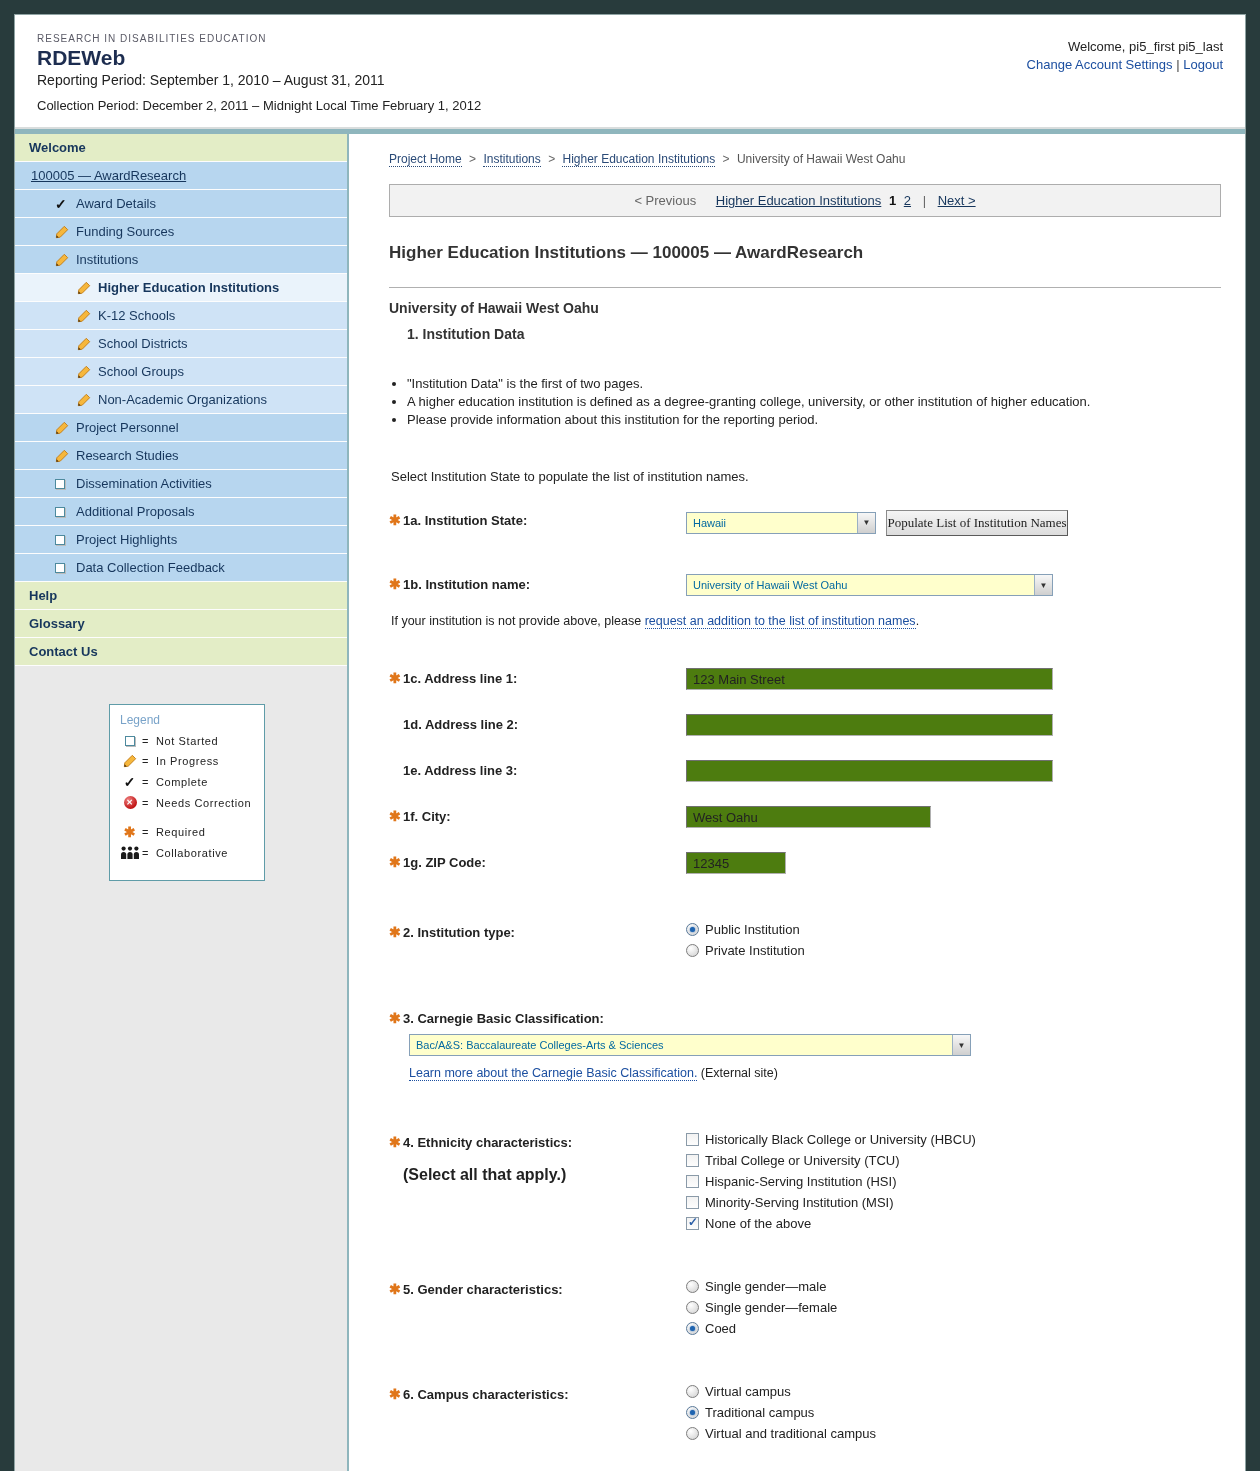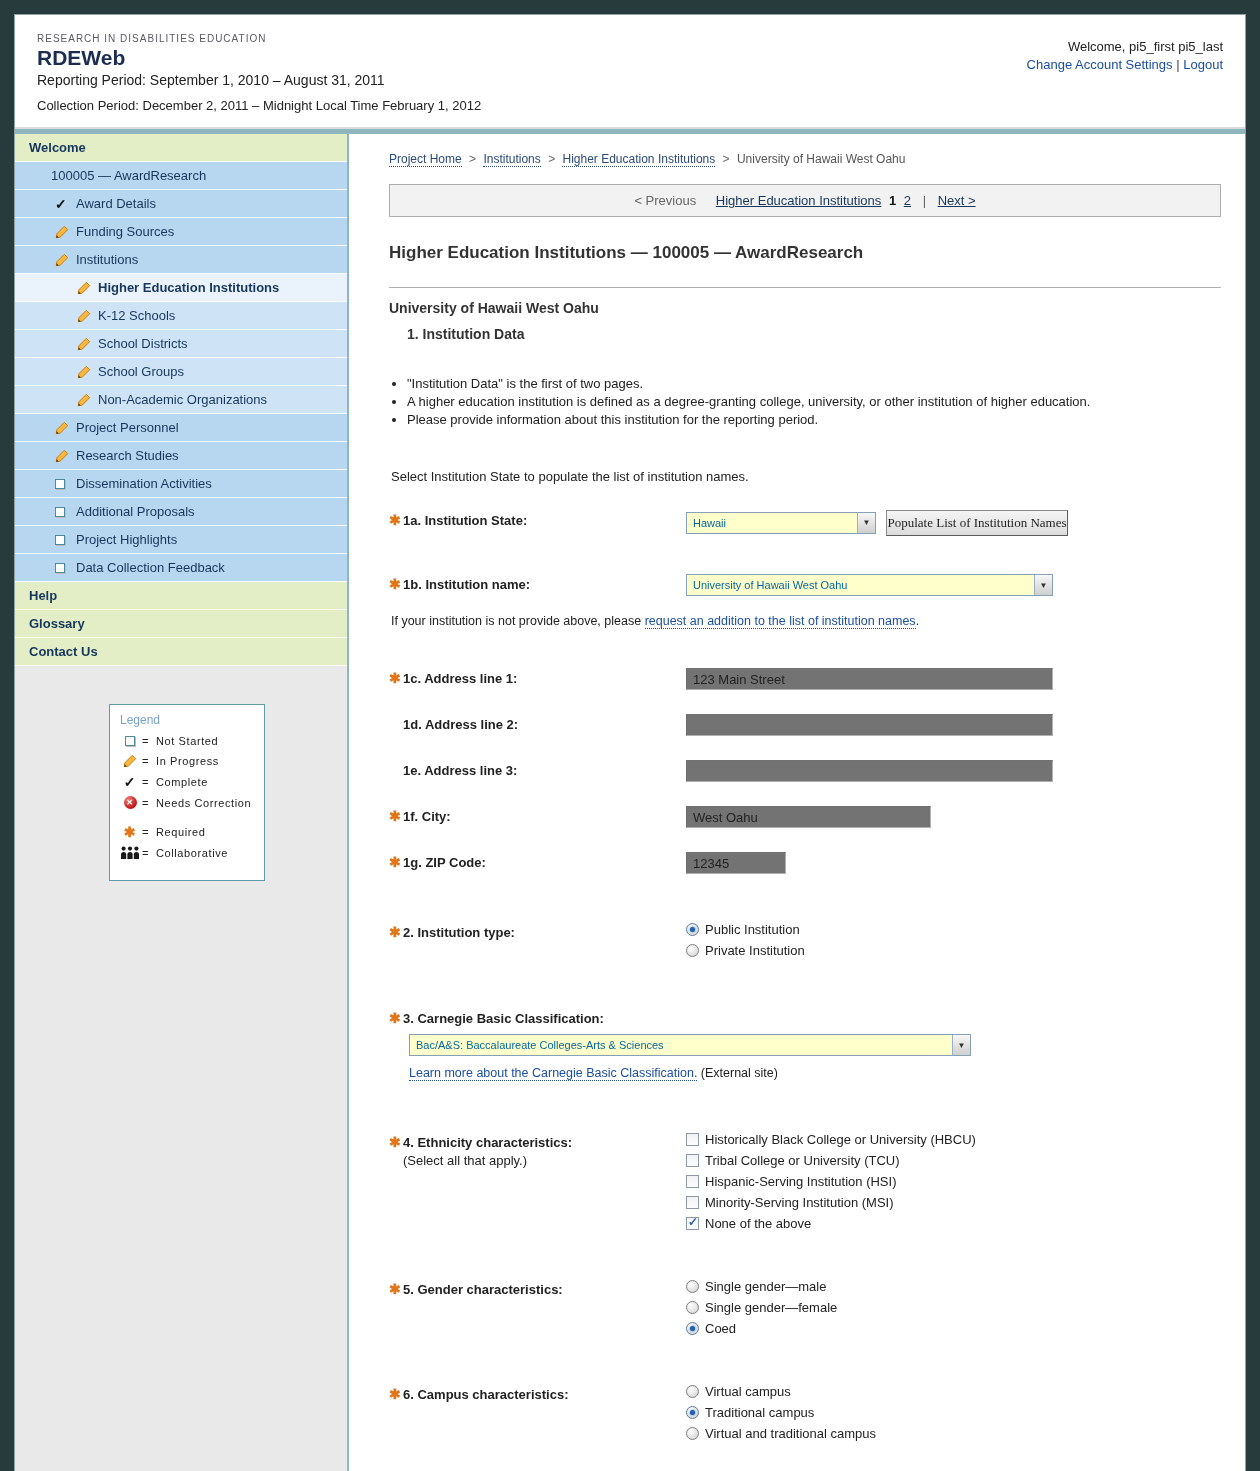--- a/index.html
+++ b/index.html
@@ -26,21 +26,21 @@
   .body-wrap { display:flex; flex:1; align-items:stretch; }
   .sidebar-col { width:334px; background:#e9e9e9; border-right:2px solid #8fb6bd; display:flex; flex-direction:column; }
   .content-col { flex:1; background:#fff; padding:14px 24px 30px 40px; }
 
   
   .nav-row { font-size:13px; color:#16365c; padding:6px 10px; border-bottom:1px solid #fdfdfd; min-height:27px; display:flex; align-items:center; cursor:pointer; }
   .nav-header { background:#e3edc6; font-weight:bold; padding-left:14px; }
   .nav-item { background:#b7d6ef; }
   .nav-sub { background:#cfe3f6; }
   .nav-sel { background:#eaf3fb; font-weight:bold; }
-  .lvl1 { padding-left:36px; }
+  .lvl1 { padding-left:16px;text-decoration:underline; }
   .lvl2 { padding-left:40px; }
   .lvl3 { padding-left:62px; }
   .nav-ico { display:inline-flex; width:17px; justify-content:flex-start; margin-right:4px; flex:0 0 17px; }
   .check-glyph { font-weight:900; color:#111; font-size:14px; line-height:1; }
   .ns-square { width:10px; height:10px; background:#fff; border:1px solid #4d8a9e; box-shadow:1px 1px 0 #bbb; display:inline-block; }
   .sidebar-rest { flex:1; padding-top:38px; }
 
   
   .legend { width:156px; margin:0 auto 0 94px; background:#fff; border:1px solid #5f9ca8; padding:8px 8px 14px 10px; }
   .legend-title { color:#79a3c9; font-size:12px; margin-bottom:8px; }
@@ -73,27 +73,27 @@
   ul.bullets li { margin-bottom:3px; }
 
   .instruction { font-size:13px; color:#222; margin:42px 0 0 2px; }
 
   
   .form { margin-top:26px; }
   .frow { display:grid; grid-template-columns:297px 1fr; margin-bottom:24px; align-items:start; }
   .flabel { font-size:13px; font-weight:bold; color:#222; padding-top:3px; position:relative; }
   .flabel .req-star { position:absolute; left:-14px; top:3px; }
   .flabel-wrap { padding-left:14px; position:relative; }
-  .fsub { font-weight:normal; font-size:13px; color:#222; margin-top:3px; }
+  .fsub { font-weight:bold; font-size:16px; color:#222; margin-top:16px; }
 
   .sel { display:inline-flex; align-items:center; border:1px solid #86a0b8; background:#ffffcc; height:22px; vertical-align:middle; cursor:pointer; }
   .sel .sel-val { flex:1; font-size:11px; color:#0369a1; padding:0 6px; white-space:nowrap; overflow:hidden; }
   .sel .sel-arrow { width:18px; align-self:stretch; background:linear-gradient(#f7f7f7,#cfcfcf); border-left:1px solid #9ab0c4; display:flex; align-items:center; justify-content:center; font-size:8px; color:#333; }
 
-  input.txt { background:#737373; border:1px solid #b0b0b0; border-top-color:#707070; border-left-color:#707070; height:22px; font-family:"Liberation Sans",sans-serif; font-size:13px; color:#222; padding:0 6px; }
+  input.txt { background:#4d7c0f; border:1px solid #b0b0b0; border-top-color:#707070; border-left-color:#707070; height:22px; font-family:"Liberation Sans",sans-serif; font-size:13px; color:#222; padding:0 6px; }
 
   .btn { font-family:Liberation Serif, serif; font-size:13px; color:#222; background:linear-gradient(#f5f5f5,#dcdcdc); border:1px solid #8a8a8a; border-right-color:#5a5a5a; border-bottom-color:#5a5a5a; padding:4px 0; cursor:pointer; }
 
   .note-line { font-size:12.5px; color:#222; margin:-6px 0 30px 2px; }
   .dotted-link { color:#1c4fa0; border-bottom:1px dotted #1c4fa0; cursor:pointer; }
 
   .optrow { font-size:13px; color:#222; margin-bottom:6px; display:flex; align-items:center; }
   .radio { width:13px; height:13px; border-radius:50%; border:1px solid #7e7e7e; background:radial-gradient(circle at 35% 30%, #ffffff, #cfcfcf); display:inline-block; margin-right:6px; flex:0 0 13px; position:relative; cursor:pointer; }
   .radio.sel-on { border-color:#5a7a9a; }
   .radio.sel-on::after { content:''; position:absolute; left:3px; top:3px; width:5px; height:5px; border-radius:50%; background:#1f64b0; box-shadow:0 0 2px #1f64b0; }

